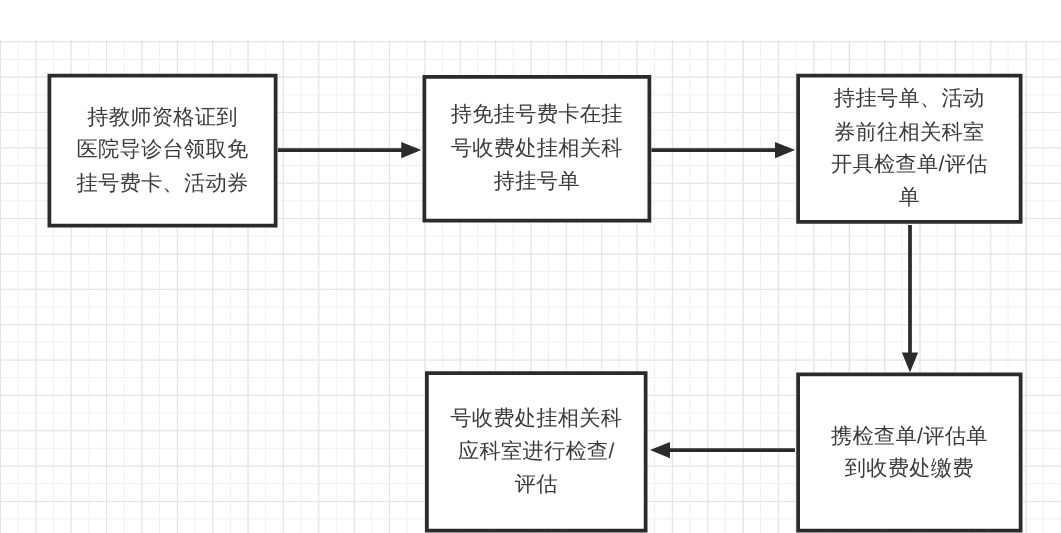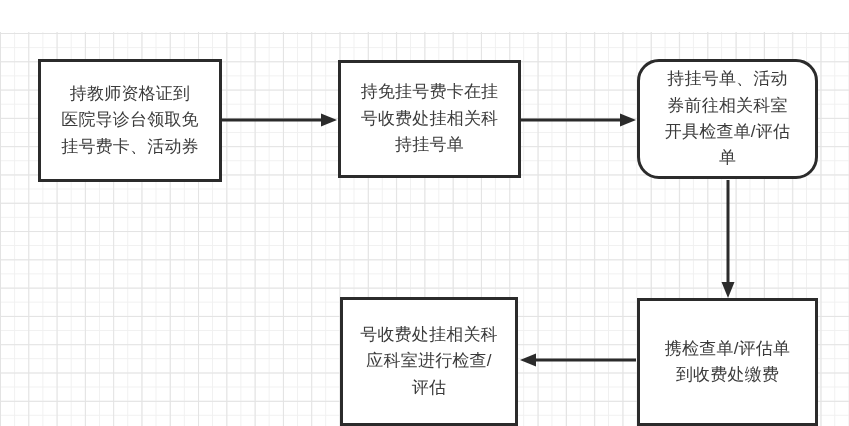--- a/index.html
+++ b/index.html
@@ -95,21 +95,21 @@
 医院导诊台领取免
 挂号费卡、活动券</span>
   </div>
 
   <div class="node" style="left:338px; top:28px; width:183px; height:118px;">
     <span class="node-text">持免挂号费卡在挂
 号收费处挂相关科
 持挂号单</span>
   </div>
 
-  <div class="node" style="left:637px; top:27px; width:181px; height:120px;border-radius:22px;">
+  <div class="node" style="left:637px; top:27px; width:181px; height:120px;">
     <span class="node-text">持挂号单、活动
 券前往相关科室
 开具检查单/评估
 单</span>
   </div>
 
   <div class="node" style="left:637px; top:266px; width:181px; height:128px;">
     <span class="node-text">携检查单/评估单
 到收费处缴费</span>
   </div>

